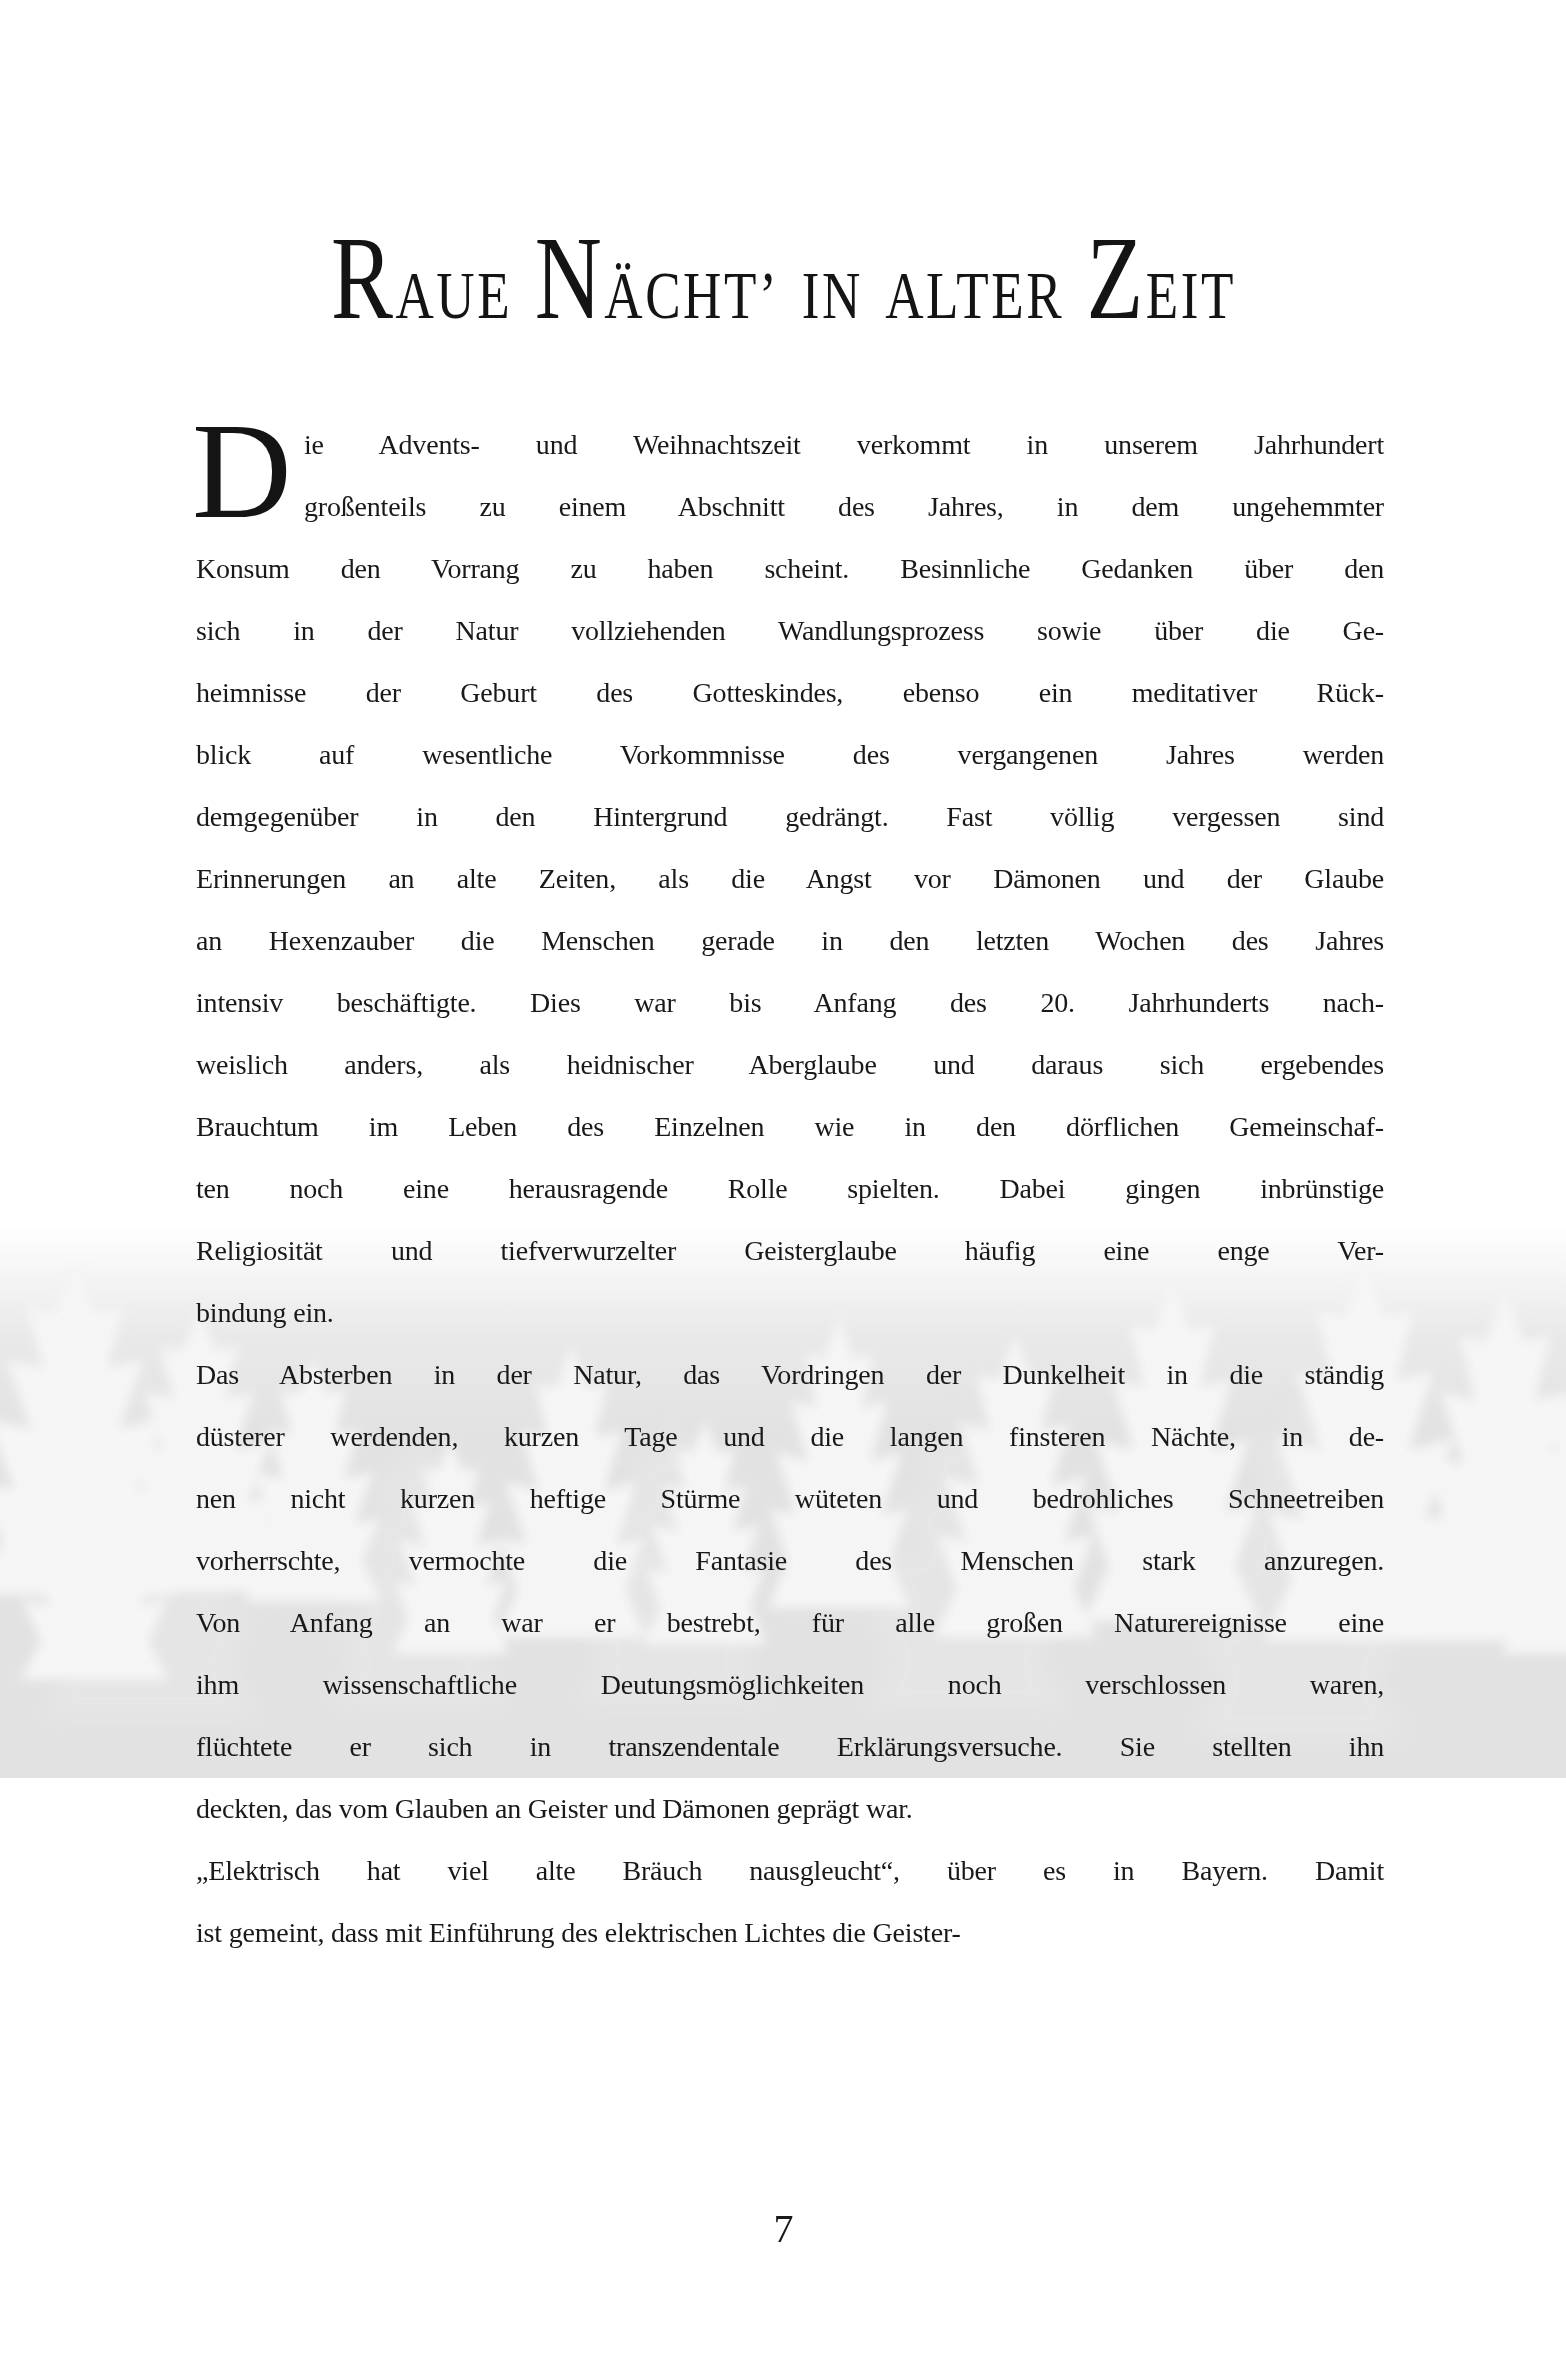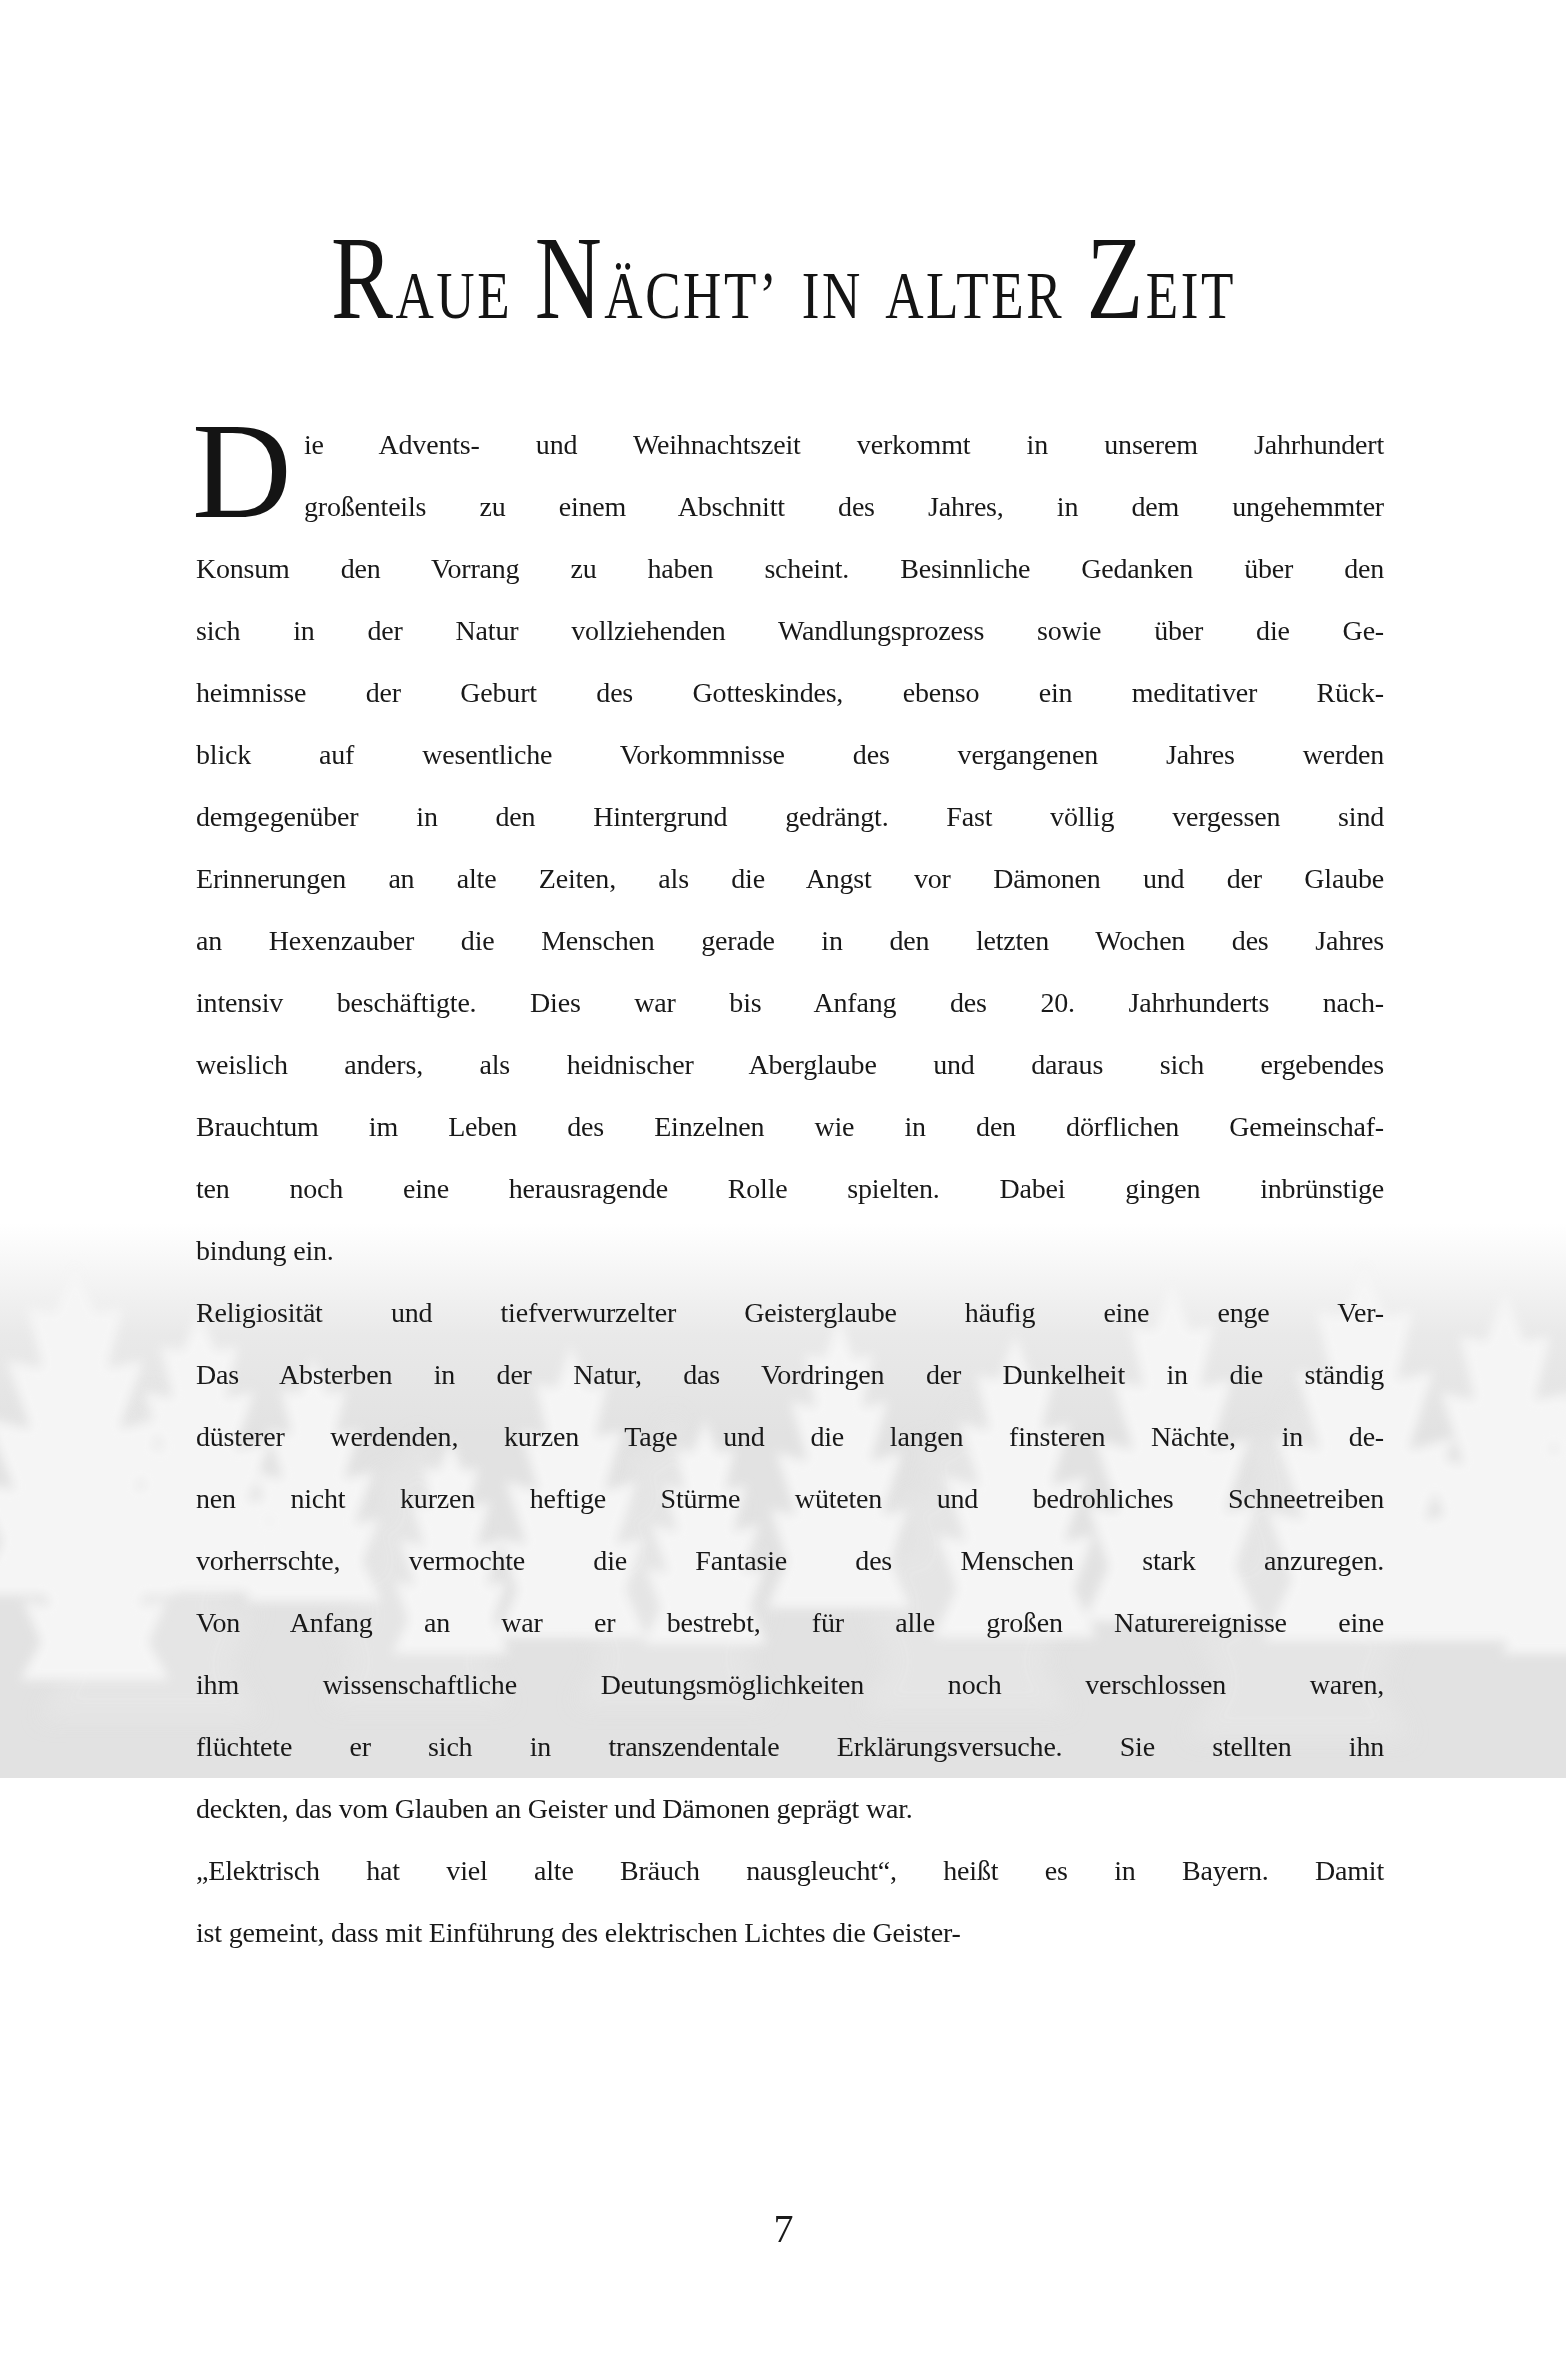--- a/index.html
+++ b/index.html
@@ -128,30 +128,30 @@
       <div class="line">sich in der Natur vollziehenden Wandlungsprozess sowie über die Ge-</div>
       <div class="line">heimnisse der Geburt des Gotteskindes, ebenso ein meditativer Rück-</div>
       <div class="line">blick auf wesentliche Vorkommnisse des vergangenen Jahres werden</div>
       <div class="line">demgegenüber in den Hintergrund gedrängt. Fast völlig vergessen sind</div>
       <div class="line">Erinnerungen an alte Zeiten, als die Angst vor Dämonen und der Glaube</div>
       <div class="line">an Hexenzauber die Menschen gerade in den letzten Wochen des Jahres</div>
       <div class="line">intensiv beschäftigte. Dies war bis Anfang des 20. Jahrhunderts nach-</div>
       <div class="line">weislich anders, als heidnischer Aberglaube und daraus sich ergebendes</div>
       <div class="line">Brauchtum im Leben des Einzelnen wie in den dörflichen Gemeinschaf-</div>
       <div class="line">ten noch eine herausragende Rolle spielten. Dabei gingen inbrünstige</div>
+      <div class="line">Religiosität und tiefverwurzelter Geisterglaube häufig eine enge Ver-</div>
       <div class="line last">bindung ein.</div>
-      <div class="line">Religiosität und tiefverwurzelter Geisterglaube häufig eine enge Ver-</div>
       <div class="line">Das Absterben in der Natur, das Vordringen der Dunkelheit in die ständig</div>
       <div class="line">düsterer werdenden, kurzen Tage und die langen finsteren Nächte, in de-</div>
       <div class="line">nen nicht kurzen heftige Stürme wüteten und bedrohliches Schneetreiben</div>
       <div class="line">vorherrschte, vermochte die Fantasie des Menschen stark anzuregen.</div>
       <div class="line">Von Anfang an war er bestrebt, für alle großen Naturereignisse eine</div>
       <div class="line">ihm wissenschaftliche Deutungsmöglichkeiten noch verschlossen waren,</div>
       <div class="line">flüchtete er sich in transzendentale Erklärungsversuche. Sie stellten ihn</div>
       <div class="line last">deckten, das vom Glauben an Geister und Dämonen geprägt war.</div>
-      <div class="line">„Elektrisch hat viel alte Bräuch nausgleucht“, heißt es in Bayern. Damit</div>
+      <div class="line">„Elektrisch hat viel alte Bräuch nausgleucht“, über es in Bayern. Damit</div>
       <div class="line last">ist gemeint, dass mit Einführung des elektrischen Lichtes die Geister-</div>
     </div>
 
   <div class="pagenum">7</div>
 
 </div>
 
 
 </body></html>

